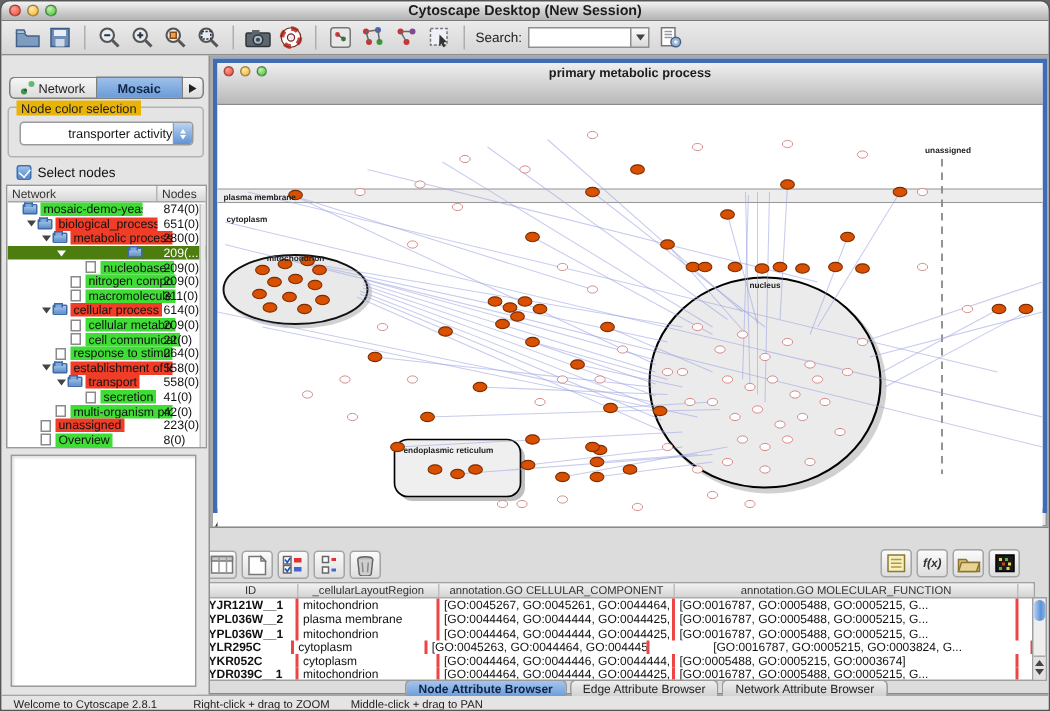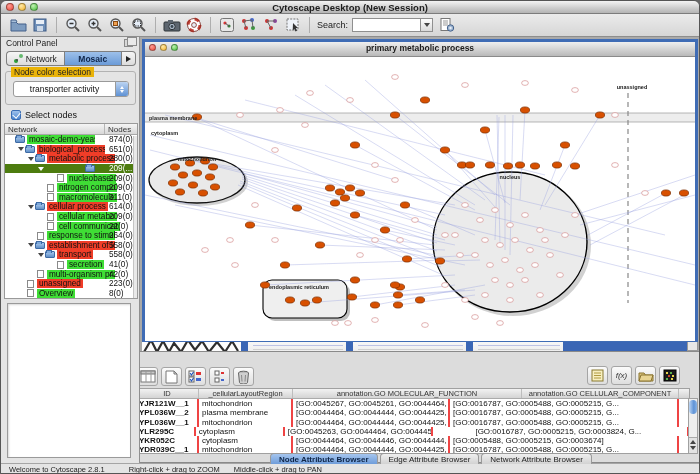--- a/index.html
+++ b/index.html
@@ -62,21 +62,21 @@
   .net-glyph::after  { content:""; position:absolute; right:0; top:0;  width:4px; height:4px; background:#65b96f; border-radius:50%;
     box-shadow:-4px 4px 0 -1px #4a4a4a; }
 
   .group { position:absolute; left:4px; top:34px; width:131px; height:34px;
     border:1px solid #b2b2b2; border-radius:3px; }
   .group-title { position:absolute; left:5px; top:-5px; background:#eab308; padding:0 3px;
     font-size:8.5px; color:#222; }
   .combo { position:absolute; left:7px; top:9px; width:116px; height:16px; background:#fff;
     border:1px solid #9a9a9a; border-radius:3px; font-size:8.5px; color:#111;
     display:flex; align-items:center; }
-  .combo .val { flex:1; text-align:center; }
+  .combo .val { flex:1; text-align:right; }
   .combo-btn { width:13px; height:100%; border-left:1px solid #9a9a9a; border-radius:0 2px 2px 0;
     background:linear-gradient(#bcd4f2,#5f92d4); display:flex; flex-direction:column;
     align-items:center; justify-content:center; gap:1px; }
   .combo-btn i { width:0; height:0; border-left:2.5px solid transparent; border-right:2.5px solid transparent; }
   .combo-btn .up { border-bottom:3px solid #fff; }
   .combo-btn .dn { border-top:3px solid #fff; }
 
   .checkrow { position:absolute; left:10px; top:72px; height:12px; display:flex; align-items:center; gap:4px;
     font-size:9px; color:#111; }
   .checkbox { width:10px; height:10px; border-radius:2px; border:1px solid #3a6eb5;
@@ -117,39 +117,39 @@
     border-top:1px solid #bbb; overflow:hidden; }
   .bg-frag::before { content:""; position:absolute; left:0; top:0; bottom:0; width:7px; background:#3a66b5; }
   .bg-frag-line { position:absolute; left:12px; right:3px; top:6px; height:1px; background:#9aa2d8; opacity:.6; }
   .bg-frag-line.l2 { top:10px; background:#b9b9b9; }
   .bg-bluebar { position:absolute; top:2px; height:11px; background:#3a66b5; }
   .bg-grip { position:absolute; right:0; top:2px; width:11px; height:11px; background:#e8e8e8;
     border:1px solid #999; }
 
   .net-window { position:absolute; left:10px; top:2px; width:556px; height:303px;
     border:3px solid #3f6cb5; background:#fff; z-index:2; }
-  .nw-titlebar { height:15px; background:linear-gradient(#efefef,#b9b9b9);
+  .nw-titlebar { height:28px; background:linear-gradient(#efefef,#b9b9b9);
     border-bottom:1px solid #8a8a8a; position:relative; }
   .nw-titlebar .title { font-size:8.5px; line-height:13px; }
   .nw-titlebar .light { width:7px; height:7px; top:2px; }
   .nw-titlebar .light.red { left:4px; } .nw-titlebar .light.yellow { left:15px; } .nw-titlebar .light.green { left:26px; }
   #net-canvas { display:block; background:#fff; }
 
   
   .data-panel { position:absolute; left:0; top:314px; width:569px; height:112px;
     background:#dcdcdc; border:1px solid #8a8a8a; z-index:3; }
   .dp-titlebar { height:12px; background:linear-gradient(#efefef,#c6c6c6); border-bottom:1px solid #9a9a9a;
     font-size:8.5px; color:#222; padding-left:8px; line-height:12px; position:relative; }
   .dp-titlebar .float-icon { right:8px; }
   .dp-toolbar { position:absolute; left:4px; top:14px; width:560px; height:21px; display:flex; align-items:center; }
   .dp-btn { width:21px; height:19px; border:1px solid #a5a5a5; border-radius:3px; background:linear-gradient(#fbfbfb,#dedede);
     margin-right:3px; display:flex; align-items:center; justify-content:center; }
   .dp-btn svg { display:block; }
   .dp-right { position:absolute; right:14px; top:0; display:flex; }
-  .fx { font-size:8px; font-style:italic; font-weight:normal; color:#333; }
+  .fx { font-size:8px; font-style:italic; font-weight:bold; color:#333; }
 
   .dp-table { position:absolute; left:2px; top:36px; width:555px; height:66px; background:#fff;
     border:1px solid #a0a0a0; overflow:hidden; }
   .dpt-head { display:flex; height:10px; background:linear-gradient(#f2f2f2,#d4d4d4); border-bottom:1px solid #ababab; }
   .dpt-head div { font-size:7.5px; color:#333; text-align:center; line-height:10px;
     border-right:1px solid #bdbdbd; overflow:hidden; white-space:nowrap; }
   .dpt-row { display:flex; height:9.3px; }
   .dpt-row div { font-size:8px; color:#111; line-height:9.3px; padding-left:3px; border-right:2px solid #ef4444;
     overflow:hidden; white-space:nowrap; }
   .dpt-row div:first-child { font-weight:bold; }
@@ -295,24 +295,20 @@
           <line x1="4" y1="8" x2="9" y2="8" stroke="#999"></line>
           <circle cx="11.5" cy="11" r="3.2" fill="#9fb6d2" stroke="#44618a"></circle>
           <circle cx="11.5" cy="11" r="1.2" fill="#e8eef6"></circle>
         </svg>
       </button>
   </div>
 
   <div class="workspace">
 
     <div class="control-panel">
-      <div class="cp-header">
-        <span>Control Panel</span>
-        <span class="float-icon"></span>
-      </div>
       <div class="cp-tabs">
         <div class="cp-tab">
           <span class="net-glyph"></span>
           <span>Network</span>
         </div>
         <div class="cp-tab selected">
           <span>Mosaic</span>
         </div>
         <div class="cp-tab-arrow">
             <i></i>
@@ -733,22 +729,22 @@
                   <rect x="3" y="9" width="2" height="2" fill="#5ab04a"></rect>
                   <rect x="8" y="9" width="2" height="2" fill="#e8d44a"></rect>
                 </svg>
               </button>
           </div>
         </div>
         <div class="dp-table">
           <div class="dpt-head" id="dpt-head">
               <div style="width: 63px;">ID</div>
               <div style="width: 94px;">_cellularLayoutRegion</div>
+              <div style="width: 157px;">annotation.GO CELLULAR_COMPONENT</div>
               <div style="width: 229px;">annotation.GO MOLECULAR_FUNCTION</div>
-              <div style="width: 157px;">annotation.GO CELLULAR_COMPONENT</div>
             </div>
           <div id="dpt-body">
               <div class="dpt-row">
                 <div style="width: 63px;">YJR121W__1</div>
                 <div style="width: 94px;">mitochondrion</div>
                 <div style="width: 157px;">[GO:0045267, GO:0045261, GO:0044464, G...</div>
                 <div style="width: 229px;">[GO:0016787, GO:0005488, GO:0005215, G...</div>
               </div>
               <div class="dpt-row">
                 <div style="width: 63px;">YPL036W__2</div>

